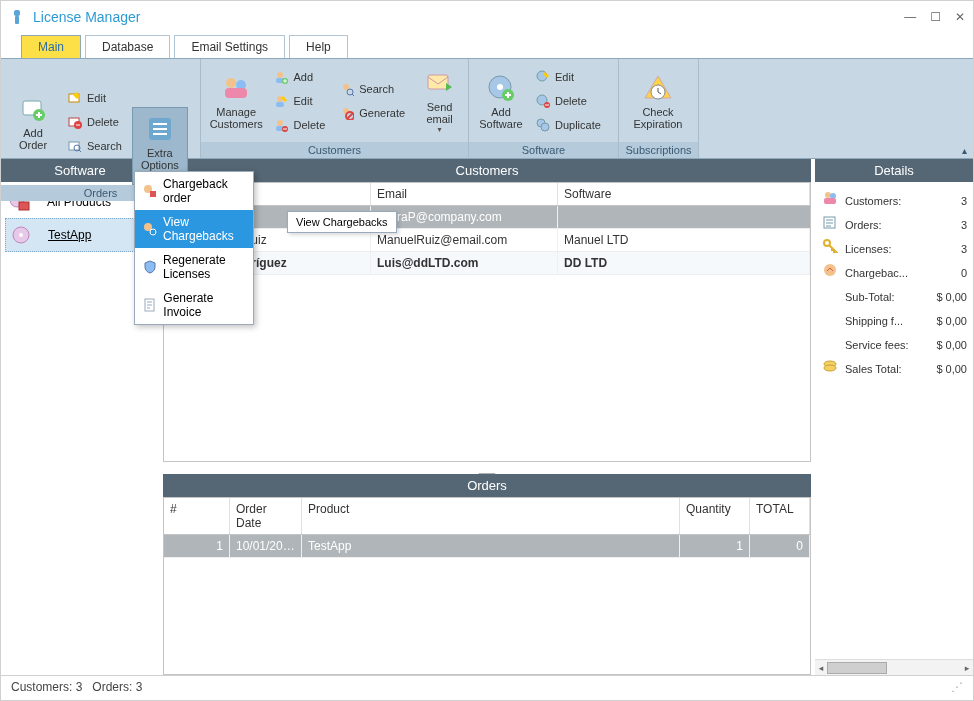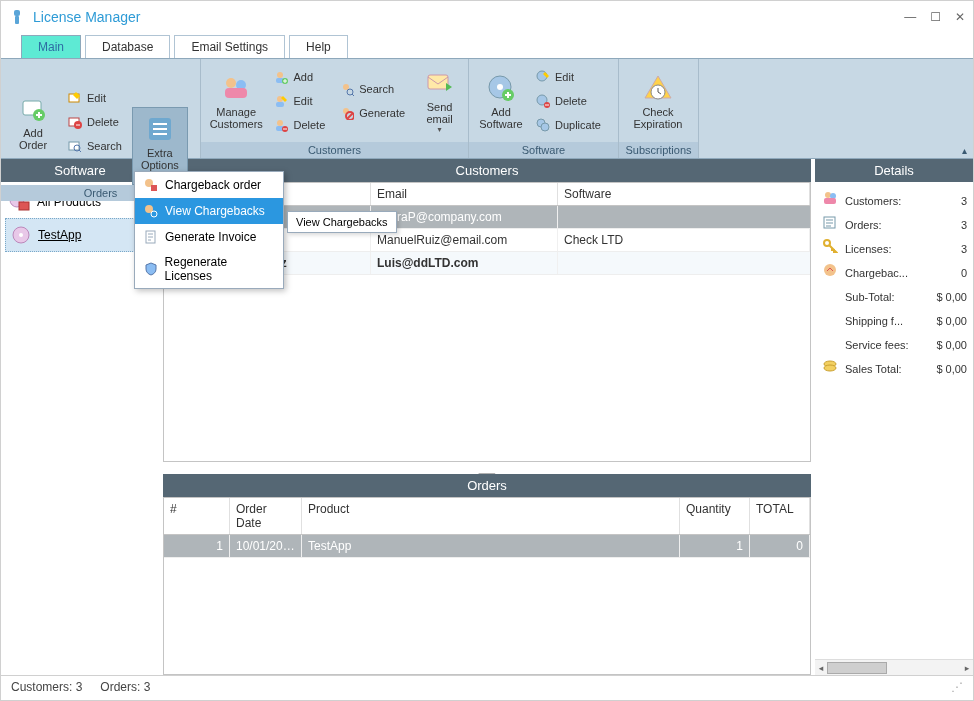--- a/index.html
+++ b/index.html
@@ -7,21 +7,21 @@
 
 
 .titlebar { height: 32px; display: flex; align-items: center; padding: 0 8px; background: #fff; }
 .titlebar .app-icon { width: 16px; height: 16px; margin-right: 8px; }
 .titlebar .title { color: #2e9bd6; font-size: 14px; }
 .titlebar .win-controls { margin-left: auto; display: flex; gap: 14px; color: #666; }
 
 
 .tabstrip { display: flex; padding-left: 20px; background: #fff; border-bottom: 1px solid #8ea8bb; height: 26px; align-items: flex-end; }
 .tab { padding: 4px 16px; border: 1px solid #b0c4d4; border-bottom: none; margin-right: 4px; background: #fff; color: #333; cursor: pointer; }
-.tab.active { background: #5eead4; border-color: #8ea8bb; color: #2e6da4; }
+.tab.active { background: #fde047; border-color: #8ea8bb; color: #2e6da4; }
 
 
 .ribbon { background: #c7d8e4; height: 100px; display: flex; position: relative; border-bottom: 1px solid #8ea8bb; }
 .ribbon-group { display: flex; flex-direction: column; height: 100%; border-right: 1px solid #a8bccb; }
 .ribbon-buttons { flex: 1; display: flex; align-items: center; padding: 0 4px; gap: 2px; }
 .ribbon-label { text-align: center; font-size: 11px; color: #3a5a72; padding: 2px 0; background: #b5cadb; }
 .big-btn { display: flex; flex-direction: column; align-items: center; justify-content: center; width: 56px; height: 78px; padding: 4px 2px; text-align: center; cursor: pointer; }
 .big-btn.pressed { background: #9db8cc; border: 1px solid #7a9ab0; margin-top: 48px; }
 .big-btn .ico { width: 32px; height: 32px; margin-bottom: 2px; display:flex; align-items:center; justify-content:center; }
 .big-btn .lbl { font-size: 11px; line-height: 12px; color: #333; }
@@ -29,21 +29,21 @@
 .small-btn { display: flex; align-items: center; height: 22px; padding: 0 6px 0 2px; cursor: pointer; }
 .small-btn .ico { width: 16px; height: 16px; margin-right: 4px; display:flex; align-items:center; justify-content:center; }
 .small-btn .lbl { font-size: 11px; color: #333; }
 .ribbon-collapse { position: absolute; right: 6px; bottom: 2px; font-size: 10px; color: #3a5a72; cursor: pointer; }
 
 
 .content { display: flex; height: 516px; }
 .software-panel { width: 158px; display: flex; flex-direction: column; }
 .panel-header { background: #556774; color: #fff; text-align: center; padding: 4px 0; font-size: 13px; }
 .software-list { padding: 4px; }
-.software-item { display: flex; align-items: center; gap: 6px; padding: 6px 4px; cursor: pointer; }
+.software-item { display: flex; align-items: center; gap: 16px; padding: 6px 4px; cursor: pointer; }
 .software-item.hover { background: #d4e6f4; border: 1px dotted #7aa8c8; }
 .software-item.hover .sw-label { text-decoration: underline; }
 
 .center-panel { flex: 1; display: flex; flex-direction: column; padding: 0 4px; }
 .cust-table, .ord-table { border: 1px solid #c4c4c4; }
 .cust-table { flex: 0 0 280px; margin-bottom: 4px; overflow:hidden; }
 .ord-table { flex: 1; overflow:hidden; }
 .split-grip { height: 8px; text-align:center; color:#999; font-size:9px; cursor: row-resize; }
 
 .grid-header { display: flex; background: #fff; border-bottom: 1px solid #c4c4c4; }
@@ -58,25 +58,25 @@
 .details-body { padding: 4px 6px; flex:1; }
 .detail-row { display: flex; align-items: flex-end; padding: 3px 0; }
 .detail-row .ico { width: 18px; height: 18px; margin-right: 6px; display:flex; align-items:center; justify-content:center; }
 .detail-row .lbl { flex: 1; font-size: 11px; color: #333; }
 .detail-row .val { font-size: 11px; color: #333; }
 .details-scroll { height: 16px; border-top: 1px solid #ddd; background: #f3f3f3; position: relative; margin-top:auto; }
 .details-scroll .thumb { position:absolute; left:12px; top:2px; width:60px; height:12px; background:#cfcfcf; border:1px solid #aaa; }
 .details-scroll .arrow { position:absolute; top:0; width:12px; height:16px; display:flex; align-items:center; justify-content:center; color:#666; font-size:9px; }
 
 
-.statusbar { height: 22px; border-top: 1px solid #d0d0d0; display: flex; align-items: center; padding: 0 10px; font-size: 11px; color: #444; gap: 18px; }
+.statusbar { height: 22px; border-top: 1px solid #d0d0d0; display: flex; align-items: center; padding: 0 10px; font-size: 11px; color: #444; gap: 10px; }
 .statusbar .grip { margin-left:auto; color:#aaa; }
 
 
-.dropdown { position: absolute; left: 133px; top: 170px; width: 150px; background: #fff; border: 1px solid #9ab; box-shadow: 2px 2px 6px rgba(0,0,0,0.25); z-index: 50; }
+.dropdown { position: absolute; left: 133px; top: 170px; width: 120px; background: #fff; border: 1px solid #9ab; box-shadow: 2px 2px 6px rgba(0,0,0,0.25); z-index: 50; }
 .dropdown-item { display: flex; align-items: center; padding: 5px 8px; cursor: pointer; }
 .dropdown-item .ico { width: 16px; height: 16px; margin-right: 6px; display:flex;align-items:center;justify-content:center; }
 .dropdown-item.hl { background: #2b97e0; color: #fff; }
 
 
 .tooltip { position: absolute; left: 286px; top: 210px; background: #fff; border: 1px solid #9ab; padding: 4px 8px; font-size: 11px; z-index: 60; box-shadow: 2px 2px 4px rgba(0,0,0,0.15); }
 
 
 svg { display:block; }
 </style>
@@ -356,26 +356,27 @@
       </div>
       <div class="grid-row sel">
         <div style="width:30px;text-align:right">1</div>
         <div style="width:177px">Laura P</div>
         <div style="width:187px">LauraP@company.com</div>
       </div>
       <div class="grid-row">
         <div style="width:30px;text-align:right">2</div>
         <div style="width:177px">Manuel Ruiz</div>
         <div style="width:187px">ManuelRuiz@email.com</div>
-        <div style="flex:1">Check LTD</div>
+        <div style="flex:1">Manuel LTD</div>
       </div>
       <div class="grid-row alt">
         <div style="width:30px;text-align:right">3</div>
         <div style="width:177px">Luis Rodríguez</div>
         <div style="width:187px">Luis@ddLTD.com</div>
+        <div style="flex:1">DD LTD</div>
       </div>
     </div>
     <div class="split-grip">⸺</div>
     <div class="panel-header">Orders</div>
     <div class="ord-table">
       <div class="grid-header">
         <div style="width:66px">#</div>
         <div style="width:72px">Order Date</div>
         <div style="flex:1">Product</div>
         <div style="width:70px">Quantity</div>
@@ -490,29 +491,29 @@
         <svg width="14" height="14">
           <circle cx="5" cy="5" r="4" fill="#f3c28b"></circle>
           <circle cx="10" cy="10" r="3" fill="none" stroke="#fff"></circle>
         </svg>
       </span>
     <span>View Chargebacks</span>
   </div>
   <div class="dropdown-item">
     <span class="ico">
         <svg width="14" height="14">
+          <path d="M7 1l5 2v4c0 3-2 5-5 6-3-1-5-3-5-6V3z" fill="#8bbdf3" stroke="#57a"></path>
+        </svg>
+      </span>
+    <span>Regenerate Licenses</span>
+  </div>
+  <div class="dropdown-item">
+    <span class="ico">
+        <svg width="14" height="14">
           <rect x="2" y="1" width="9" height="12" fill="#fff" stroke="#9ab"></rect>
           <path d="M4 4h5M4 7h5M4 10h3" stroke="#9ab"></path>
         </svg>
       </span>
     <span>Generate Invoice</span>
   </div>
-  <div class="dropdown-item">
-    <span class="ico">
-        <svg width="14" height="14">
-          <path d="M7 1l5 2v4c0 3-2 5-5 6-3-1-5-3-5-6V3z" fill="#8bbdf3" stroke="#57a"></path>
-        </svg>
-      </span>
-    <span>Regenerate Licenses</span>
-  </div>
 </div>
 
 <div class="tooltip">View Chargebacks</div>
 
 </body></html>

